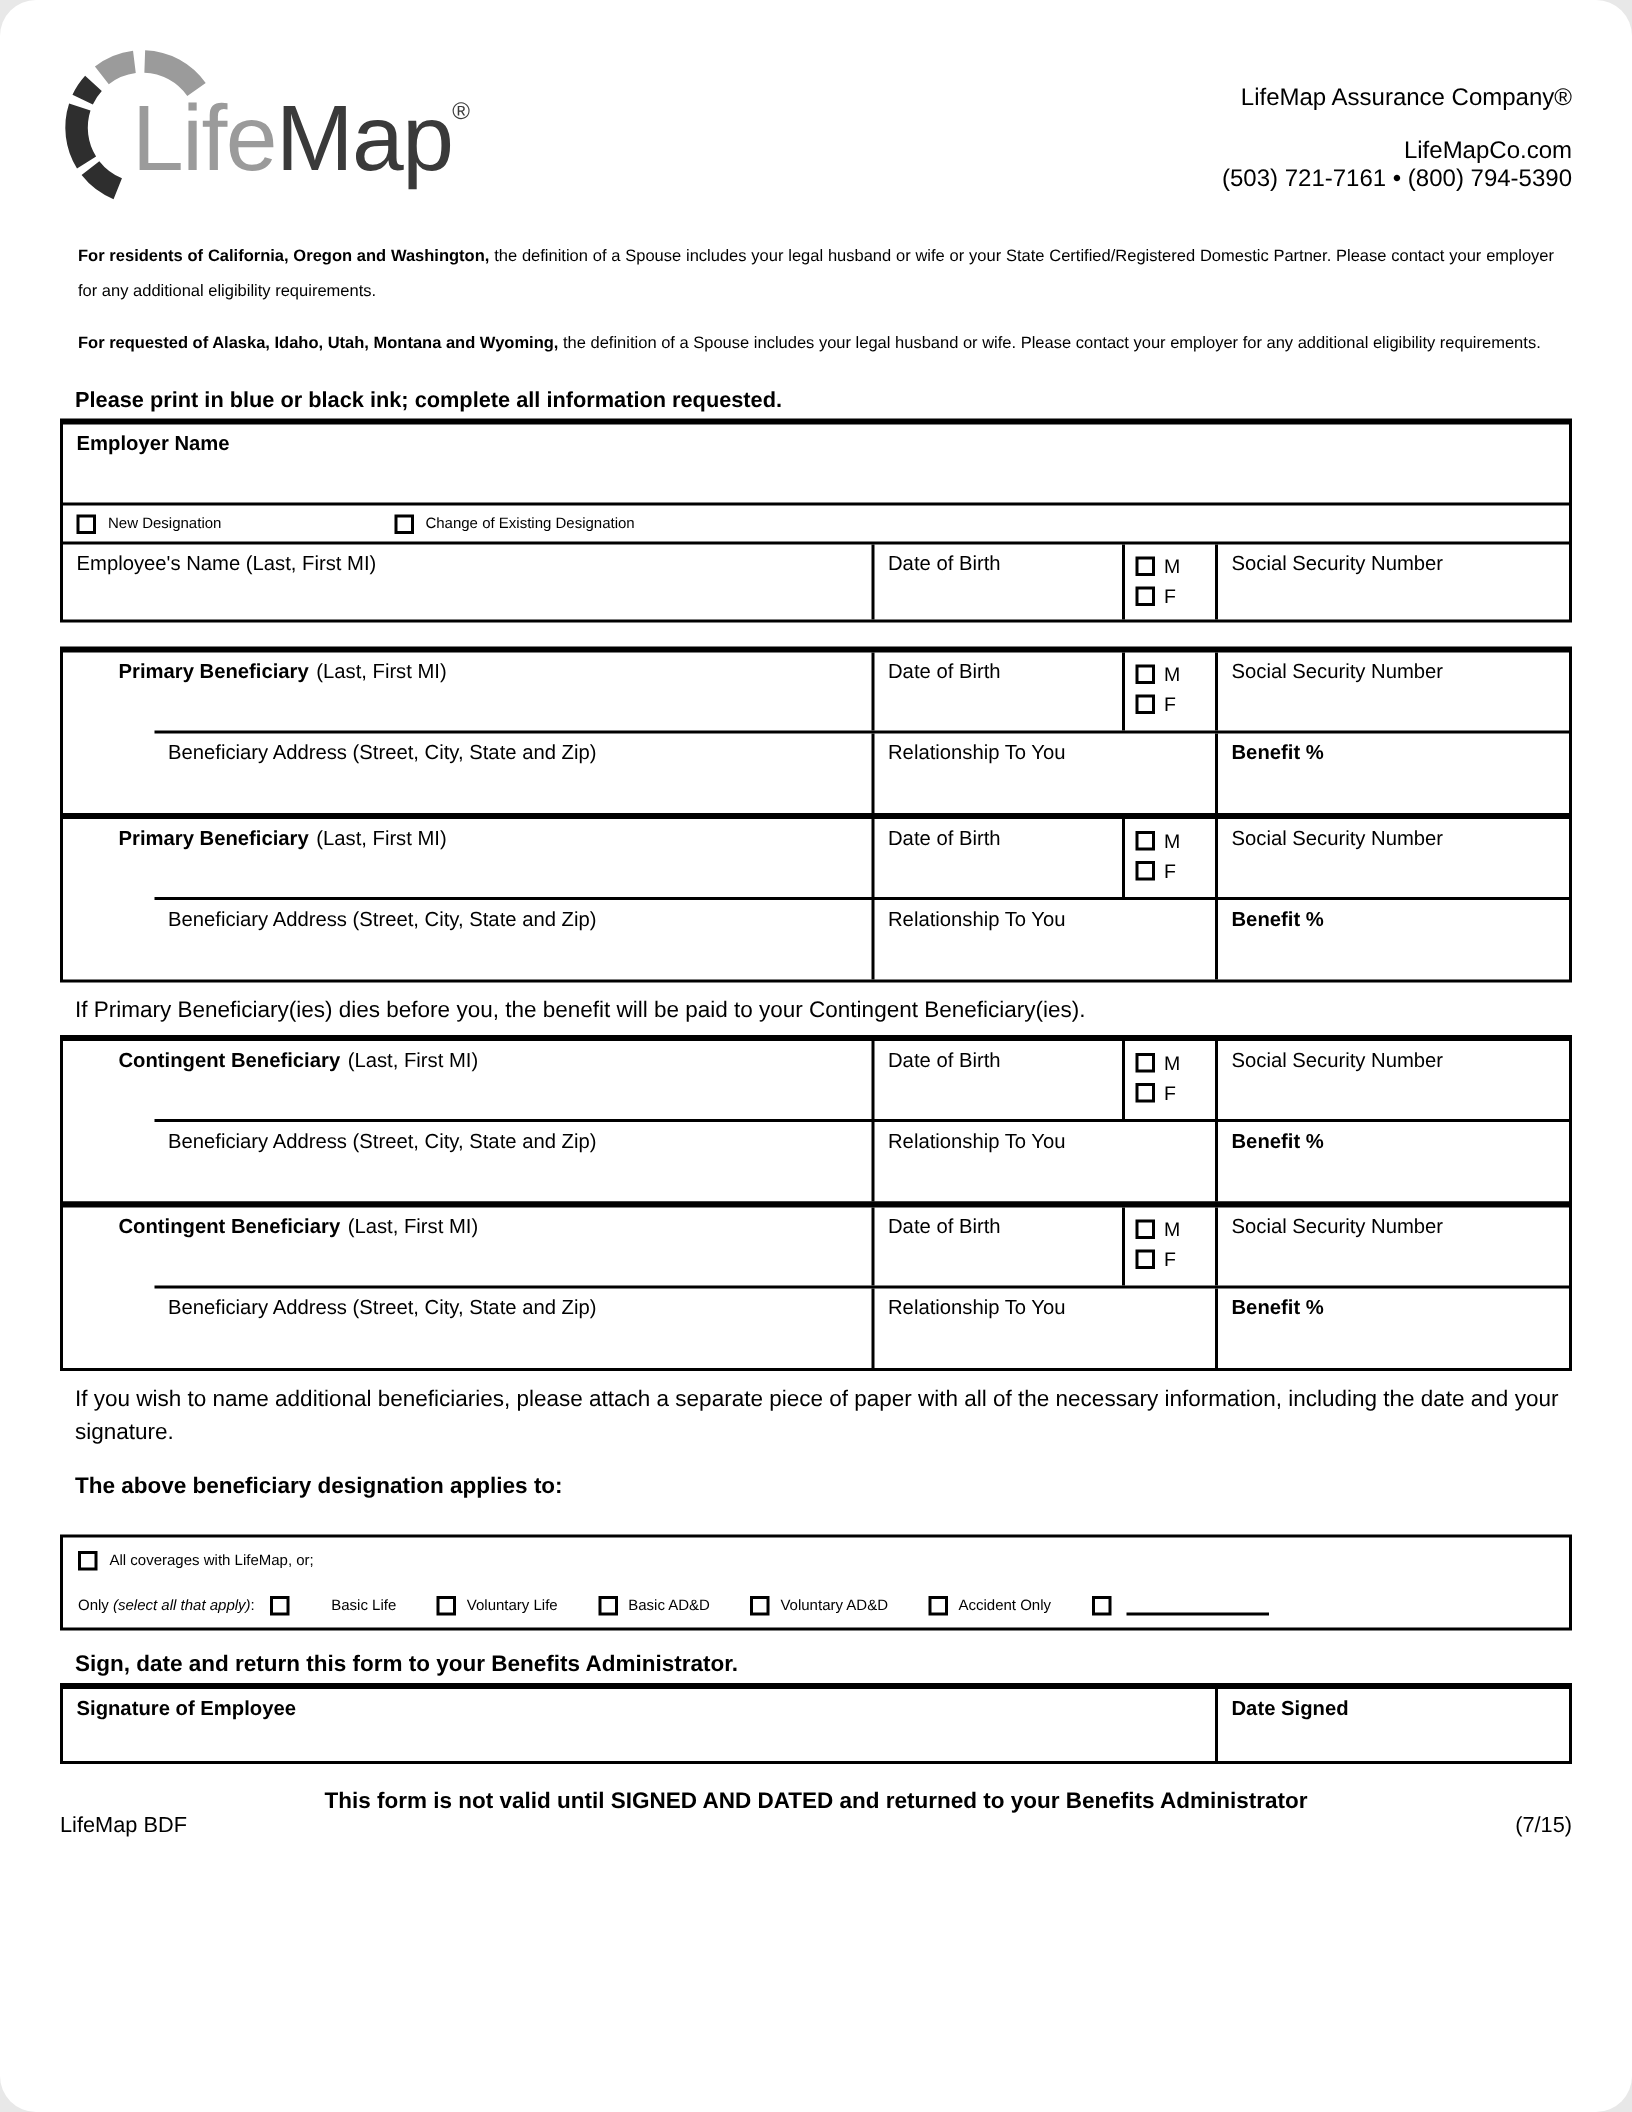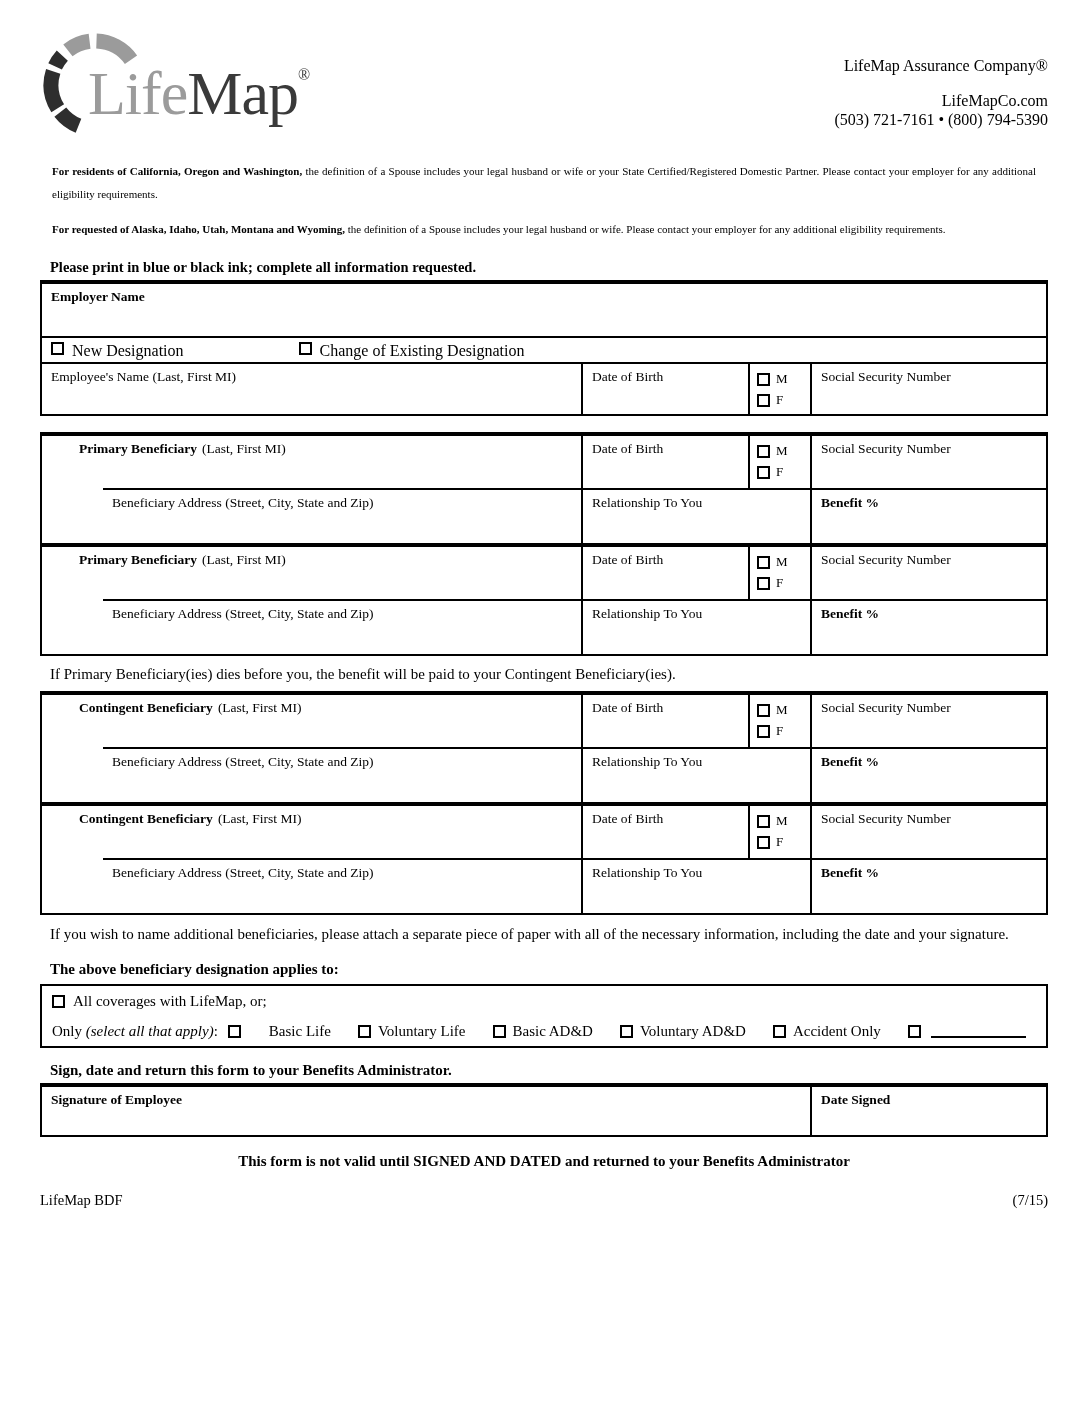--- a/index.html
+++ b/index.html
@@ -1,20 +1,20 @@
 <!DOCTYPE html>
 <html><head>
 <meta charset="utf-8">
 <style>
   * { box-sizing: border-box; }
   html,body { margin:0; padding:0; background:#e8e8e8; }
   .page {
     width:1088px; height:1408px; margin:0 auto; background:#ffffff;
-    font-family:Liberation Serif, serif; color:#000;
-    padding:30px 40px 0 40px; overflow:hidden; position:relative;
+    font-family:Liberation Sans, sans-serif; color:#000;
+    padding:30px 40px 0 40px; overflow:hidden; position:relative;border-radius:24px;
   }
   
   .hdr { display:flex; justify-content:space-between; height:112px; }
   .logo { position:relative; width:330px; height:112px; }
   .logo svg { position:absolute; left:0; top:0; }
   .wordmark { position:absolute; left:48px; top:32px; font-size:62px; line-height:1; letter-spacing:-1px; white-space:nowrap; }
   .wm-life { color:#9b9b9b; }
   .wm-map { color:#3a3a3a; }
   .wm-reg { font-size:16px; color:#3a3a3a; vertical-align:34px; }
   .hdr-right { text-align:right; padding-top:26px; font-size:16px; line-height:19px; }
@@ -31,40 +31,40 @@
   .cell { padding:5px 9px; font-size:13.5px; }
   .cell + .cell { border-left:2px solid #000; }
   .grow { flex:1; }
   .w-dob { width:167px; } .w-mf { width:62px; } .w-ssn { width:236px; } .w-rel { width:229px; }
   .h-employer { height:52px; } .h-cb { height:26px; } .h-name { height:52px; }
   .h-addr { height:55px;margin-left:33px; } .h-sig { height:48px; }
   .b { font-weight:bold; }
   .suffix { margin-left:5px; }
   .cb { display:inline-block; width:13px; height:13px; border:2px solid #000; background:#fff; flex:0 0 auto; }
   .cb-inline { vertical-align:-2px; margin-right:8px; }
-  .cbrow { display:flex; padding:4px 9px; font-size:16px; }
+  .cbrow { display:flex; align-items:center; padding:4px 9px; font-size:10px; }
   .cbrow .gap2 { margin-left:115px; }
   .mf { display:flex; flex-direction:column; gap:5px; padding:7px 7px; }
   .mf-line { display:flex; align-items:center; gap:6px; font-size:13px; }
   .section { margin-top:16px; }
   .block + .block { margin-top:-2px; }
   .block { margin-top:0;padding-left:28px; }
   .inline-note { font-size:15px; margin:10px 0 0 10px; }
   .contingent-wrap { margin-top:8px; }
   .add-note { font-size:15px; line-height:22px; margin:8px 0 0 10px; }
   
   .applies-heading { font-weight:bold; font-size:15px; margin:16px 0 0 10px; }
-  .applies-box { border:2px solid #000; margin-top:6px; font-size:15px; }
+  .applies-box { border:2px solid #000; margin-top:24px; font-size:10px; }
   .ap-line { display:flex; align-items:center; padding:6px 10px; height:30px; }
   .opt { display:flex; align-items:center; gap:7px; margin-left:27px; white-space:nowrap; }
   .opt-first { margin-left:10px;gap:28px; }
   .blank-line { display:inline-block; width:95px; border-bottom:2px solid #000; height:14px; margin-left:10px; }
   .sign-note { font-weight:bold; font-size:15px; margin:14px 0 0 10px; }
   .validity { text-align:center; font-weight:bold; font-size:15px; margin-top:16px; }
-  .footer { display:flex; justify-content:space-between; font-size:14.5px; margin-top:22px; }
+  .footer { display:flex; justify-content:space-between; font-size:14.5px; }
 </style>
 </head>
 <body>
 
 <div class="page">
 
   <div class="hdr">
     <div class="logo">
       <svg width="110" height="110" viewBox="0 0 110 110">
         <g fill="none" stroke-linecap="butt">

